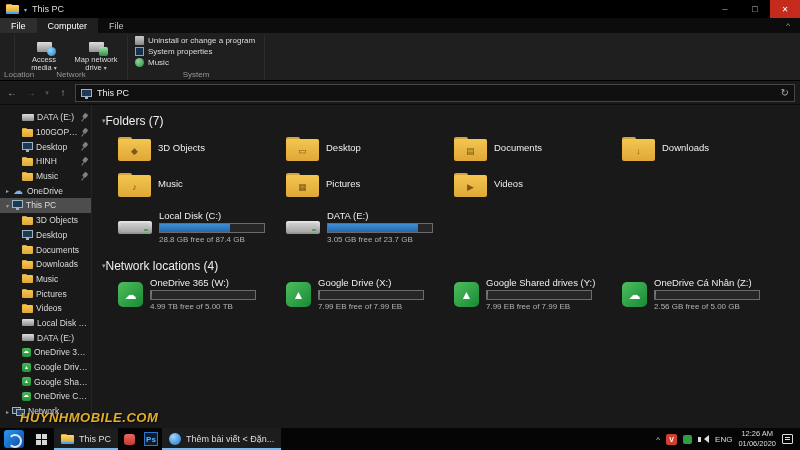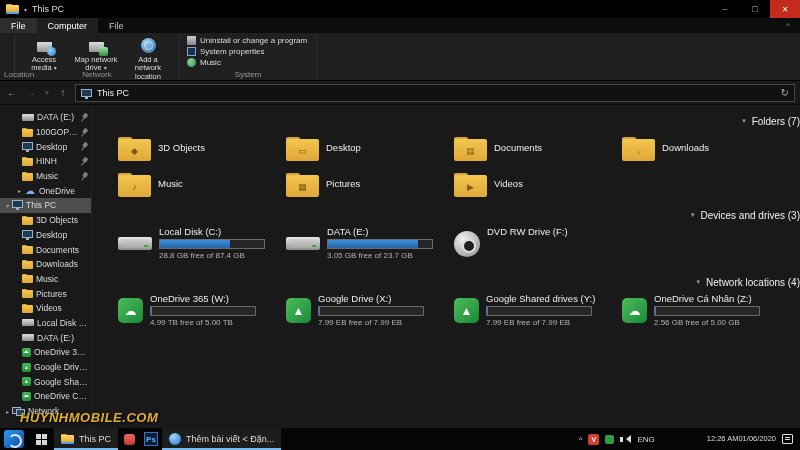--- a/index.html
+++ b/index.html
@@ -72,21 +72,21 @@
   .sb-item.selected{background:#4d4d4d;}
   .sb-item .chev{width:9px;font-size:6px;color:#9a9a9a;text-align:center;flex:none;}
   .sb-item .ic{margin-right:3px;}
   .sb-item .lbl{overflow:hidden;text-overflow:ellipsis;}
   .pin{width:8px;height:9px;position:relative;flex:none;margin-left:auto;transform:rotate(38deg);opacity:.8;}
   .pin::before{content:"";position:absolute;left:2px;top:0;width:4px;height:5px;background:#9a9a9a;border-radius:1px;}
   .pin::after{content:"";position:absolute;left:3.5px;top:5px;width:1px;height:4px;background:#9a9a9a;}
 
   .main{flex:1;padding:8px 0 0 10px;overflow:hidden;}
   .section{margin-bottom:5px;}
-  .section-header{display:flex;align-items:center;gap:6px;font-size:10px;color:#f0f0f0;height:16px;justify-content:flex-end;}
+  .section-header{display:flex;align-items:center;font-size:12px;color:#f0f0f0;height:16px;}
   .section-header .chev{color:#9a9a9a;font-size:7px;}
   .tiles{display:grid;grid-template-columns:repeat(4,166px);column-gap:2px;row-gap:3px;padding:2px 0 2px 16px;}
   .tile{display:flex;gap:7px;overflow:hidden;}
   .folder-tile{align-items:center;height:33px;}
   .folder-tile .name{font-size:9.5px;color:#eee;}
   .drive-tile{align-items:flex-start;height:42px;}
   .drive-info{display:flex;flex-direction:column;gap:2px;padding-top:1px;min-width:0;}
   .drive-name{font-size:9.5px;color:#eee;white-space:nowrap;}
   .drive-bar{width:106px;height:10px;border:1px solid #6b6b6b;background:#262626;}
   .drive-bar-fill{height:100%;background:linear-gradient(#3f8fd6,#2766ac);}
@@ -153,21 +153,21 @@
   .ic-browser{width:12px;height:12px;border-radius:50%;background:radial-gradient(circle at 35% 30%,#9fd6ff,#1c74c9);flex:none;}
   .tray{margin-left:auto;display:flex;align-items:center;gap:6px;padding:0 5px;color:#ddd;}
   .tray-chev{font-size:8px;color:#ddd;}
   .tray-v{width:11px;height:11px;background:#d23f31;border-radius:2px;color:#fff;font-size:7px;font-weight:bold;display:flex;align-items:center;justify-content:center;}
   .tray-v::before{content:"V";}
   .tray-g{width:9px;height:9px;background:#2e9e44;border-radius:2px;}
   .tray-spk{width:11px;height:9px;position:relative;}
   .tray-spk::before{content:"";position:absolute;left:0;top:2px;width:3px;height:5px;background:#ddd;}
   .tray-spk::after{content:"";position:absolute;left:2px;top:0;border:4.5px solid transparent;border-right:5px solid #ddd;}
   .tray-lang{font-size:8px;}
-  .clock{display:flex;flex-direction:row;align-items:center;justify-content:center;font-size:7.5px;line-height:1.3;text-align:center;margin-left:46px;}
+  .clock{display:flex;flex-direction:column;align-items:center;justify-content:center;font-size:7.5px;line-height:1.3;text-align:center;}
   .tray-notif{width:11px;height:10px;border:1px solid #ddd;border-radius:1px;position:relative;margin-right:2px;}
   .tray-notif::after{content:"";position:absolute;left:2px;top:2px;right:2px;height:1px;background:#ddd;box-shadow:0 2px 0 #ddd;}
 </style>
 </head>
 <body>
 
 <div class="window">
 
   <div class="titlebar">
     <span class="ic-explorer"></span>
@@ -205,26 +205,20 @@
           <span class="ric">
               <span class="ric-media"></span>
             </span>
           <span class="lbl"><span>Access media</span> <span class="caret g g-caret"></span></span>
         </div>
         <div class="rbtn">
           <span class="ric">
               <span class="ric-map"></span>
             </span>
           <span class="lbl"><span>Map network drive</span> <span class="caret g g-caret"></span></span>
-        </div>
-        <div class="rbtn">
-          <span class="ric">
-              <span class="ric-globe"></span>
-            </span>
-          <span class="lbl">Add a network location</span>
         </div>
       </div>
       <div class="rgroup-label">Network</div>
     </div>
 
     <div class="rgroup">
       <div class="rgroup-buttons">
         <div class="rsmall-col">
           <div class="rsmall">
             <span class="sic sic-uninstall"></span>
@@ -281,21 +275,21 @@
           <span class="ic ic-folder-s"></span>
           <span class="lbl">HINH</span>
           <span class="pin"></span>
         </div>
         <div class="sb-item" style="padding-left: 13px;">
           <span class="chev g "></span>
           <span class="ic ic-folder-s"></span>
           <span class="lbl">Music</span>
           <span class="pin"></span>
         </div>
-        <div class="sb-item" style="padding-left: 15px;">
+        <div class="sb-item" style="padding-left: 3px;">
           <span class="chev g g-chev-r"></span>
           <span class="ic ic-cloud-s"></span>
           <span class="lbl">OneDrive</span>
         </div>
         <div class="sb-item selected" style="padding-left: 3px;">
           <span class="chev g g-chev-d"></span>
           <span class="ic ic-mon-s"></span>
           <span class="lbl">This PC</span>
         </div>
         <div class="sb-item" style="padding-left: 13px;">
@@ -414,24 +408,20 @@
             </div>
             <div class="tile folder-tile">
               <span class="ic-folder">
                 <span class="glyph">▶</span>
               </span>
               <span class="name">Videos</span>
             </div>
           </div>
       </div>
       <div class="section">
-        <div class="section-header">
-          <span class="chev g g-chev-d"></span>
-          <span>Devices and drives (3)</span>
-        </div>
         <div class="tiles">
             <div class="tile drive-tile">
               <span class="ic-hdd"></span>
               <div class="drive-info">
                 <span class="drive-name">Local Disk (C:)</span>
                 <div class="drive-bar">
                   <div class="drive-bar-fill" style="width: 67%;"></div>
                 </div>
                 <span class="drive-detail">28.8 GB free of 87.4 GB</span>
               </div>
@@ -439,26 +429,20 @@
             <div class="tile drive-tile">
               <span class="ic-hdd"></span>
               <div class="drive-info">
                 <span class="drive-name">DATA (E:)</span>
                 <div class="drive-bar">
                   <div class="drive-bar-fill" style="width: 87%;"></div>
                 </div>
                 <span class="drive-detail">3.05 GB free of 23.7 GB</span>
               </div>
             </div>
-            <div class="tile drive-tile">
-              <span class="ic-dvd"></span>
-              <div class="drive-info">
-                <span class="drive-name">DVD RW Drive (F:)</span>
-              </div>
-            </div>
           </div>
       </div>
       <div class="section">
         <div class="section-header">
           <span class="chev g g-chev-d"></span>
           <span>Network locations (4)</span>
         </div>
         <div class="tiles">
             <div class="tile drive-tile">
               <span class="ic-green">

